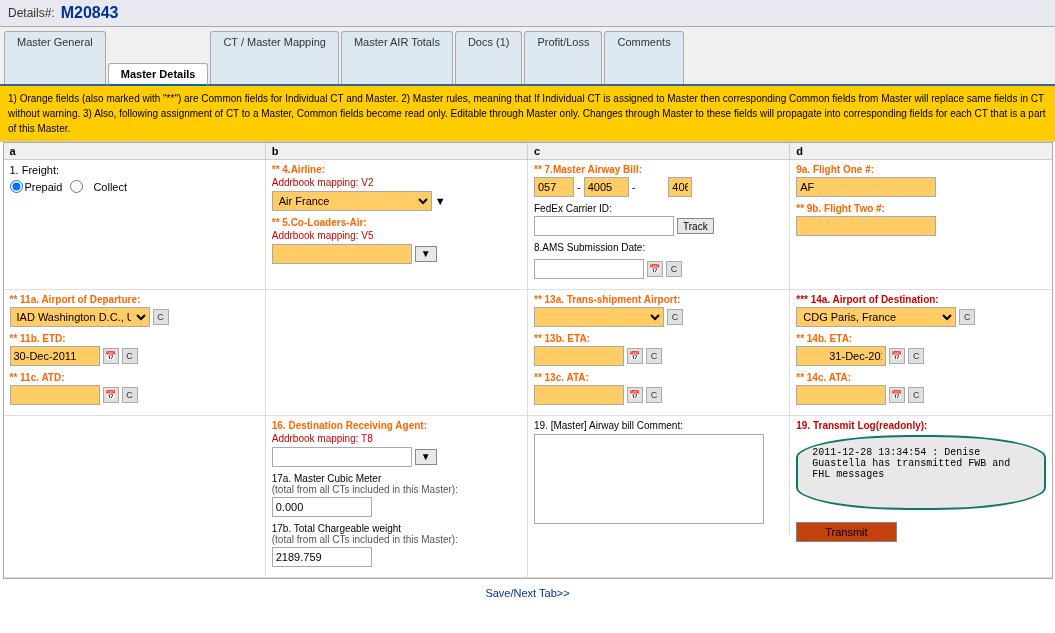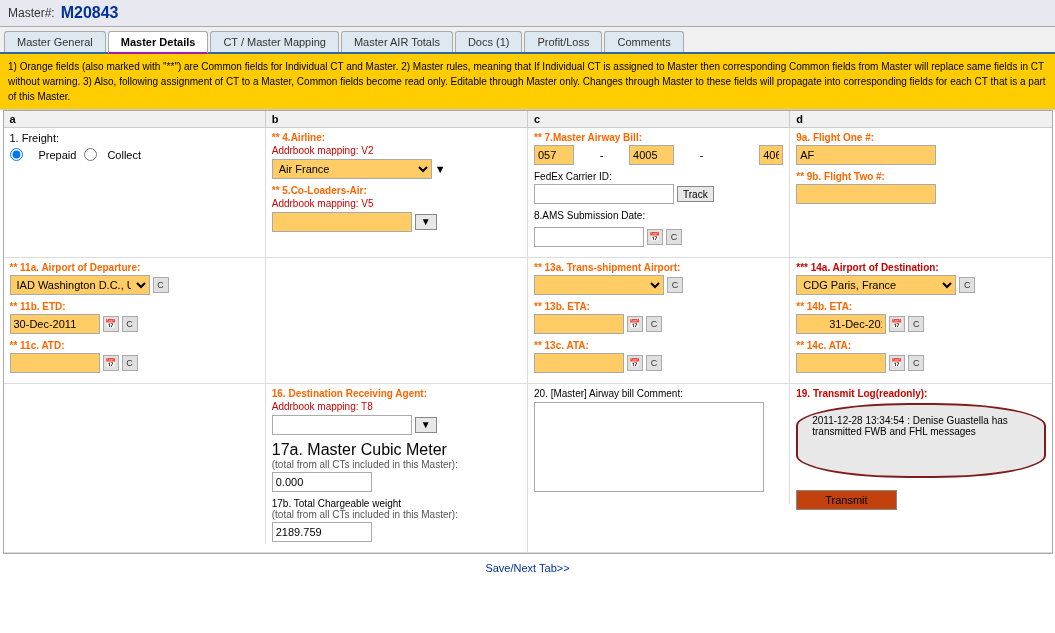--- a/index.html
+++ b/index.html
@@ -4,42 +4,42 @@
   <style>
     * { box-sizing: border-box; margin: 0; padding: 0; }
     body { font-family: Arial, sans-serif; font-size: 11px; background: #fff; width: 1055px; }
 
     .header-bar { background: #e8e8f0; padding: 4px 8px; border-bottom: 1px solid #aaa; display: flex; align-items: center; }
     .master-id { font-size: 16px; font-weight: bold; color: #003399; }
     .master-label { font-size: 12px; color: #333; margin-right: 6px; }
 
     .tabs { display: flex; border-bottom: 2px solid #336699; background: #f0f0f0; padding: 0 4px; padding-top: 4px; text-align: right; }
     .tab { padding: 4px 12px; border: 1px solid #aaa; border-bottom: none; background: #dde8f0; cursor: pointer; margin-right: 2px; font-size: 11px; color: #333; border-radius: 3px 3px 0 0; }
-    .tab.active { background: #fff; font-weight: bold; border-bottom: 2px solid #a21caf; margin-bottom: -2px; color: #000; }
+    .tab.active { background: #fff; font-weight: bold; border-bottom: 2px solid #0369a1; margin-bottom: -2px; color: #000; margin-top: 32px; }
 
     .notice-bar { background: #ffcc00; padding: 5px 8px; font-size: 10px; line-height: 1.5; border-bottom: 1px solid #ccc; }
 
     .field-label { color: #cc0000; font-size: 10px; font-weight: bold; margin-bottom: 2px; }
     .field-label.orange { color: #ff6600; }
     .addr-mapping { color: #cc0000; font-size: 10px; margin-bottom: 3px; }
 
     input[type="text"] { border: 1px solid #aaa; padding: 1px 3px; font-size: 11px; background: #fff; height: 20px; }
     input[type="text"].orange-bg { background: #ffcc66; }
     select { border: 1px solid #aaa; padding: 1px 2px; font-size: 11px; background: #fff; height: 20px; }
     select.orange-bg { background: #ffcc66; }
 
     .inline-row { display: flex; align-items: center; gap: 3px; }
     .btn-small { padding: 1px 5px; font-size: 10px; border: 1px solid #888; background: #e8e8e8; cursor: pointer; height: 16px; }
     .cal-icon { width: 16px; height: 16px; background: #e0e0e0; border: 1px solid #aaa; display: inline-flex; align-items: center; justify-content: center; font-size: 9px; cursor: pointer; }
     .c-btn { width: 16px; height: 16px; background: #e0e0e0; border: 1px solid #aaa; display: inline-flex; align-items: center; justify-content: center; font-size: 9px; cursor: pointer; color: #333; }
 
     .freight-section { margin-bottom: 6px; }
     .radio-group { display: flex; align-items: center; gap: 8px; font-size: 11px; }
 
-    .awb-row { display: flex; align-items: center; gap: 11px; justify-content: space-between; }
+    .awb-row { display: flex; align-items: center; gap: 3px; }
 
     .field-group { margin-bottom: 6px; }
 
     .transmit-btn { padding: 3px 28px; border: 1px solid #888; background: #c2410c; cursor: pointer; font-size: 11px; margin-top: 6px; }
 
     .save-next { text-align: center; padding: 8px; }
     .save-next a { color: #003399; font-size: 11px; text-decoration: none; }
 
     .section-wrapper { border: 1px solid #aaa; width: 1050px; margin: 0 auto; }
     .col-headers-row { display: flex; background: #f0f0f0; border-bottom: 1px solid #ccc; }
@@ -47,21 +47,21 @@
     .ch:last-child { border-right: none; }
 
     .content-row { display: flex; border-bottom: 1px solid #ddd; }
     .cc { flex: 1; padding: 4px 6px; border-right: 1px solid #ddd; vertical-align: top; min-height: 30px; }
     .cc:last-child { border-right: none; }
   </style>
 </head>
 <body>
 
 <div class="header-bar">
-  <span class="master-label">Master#:</span>
+  <span class="master-label">Details#:</span>
   <span class="master-id">M20843</span>
 </div>
 
 <div class="tabs">
   <div class="tab">Master General</div>
   <div class="tab active">Master Details</div>
   <div class="tab">CT / Master Mapping</div>
   <div class="tab">Master AIR Totals</div>
   <div class="tab">Docs (1)</div>
   <div class="tab">Profit/Loss</div>
@@ -78,21 +78,21 @@
     <div class="ch">c</div>
     <div class="ch">d</div>
   </div>
 
   <div class="content-row">
 
     <div class="cc">
       <div class="freight-section">
         <div style="margin-bottom:4px;">1. Freight:</div>
         <div class="radio-group">
-          <label style="display:flex;align-items:center;gap:16px;">
+          <label style="display:flex;align-items:center;gap:2px;">
             <input type="radio" name="freight" checked="" style="">
             <span>Prepaid</span>
           </label>
           <label style="display:flex;align-items:center;gap:10px;">
             <input type="radio" name="freight" style="">
             <span>Collect</span>
           </label>
         </div>
       </div>
     </div>
@@ -254,42 +254,42 @@
     <div class="cc">
       <div class="field-group">
         <div class="field-label orange">16. Destination Receiving Agent:</div>
         <div class="addr-mapping">Addrbook mapping: T8</div>
         <div class="inline-row">
           <input type="text" style="width: 140px;">
           <span class="btn-small">▼</span>
         </div>
       </div>
       <div class="field-group">
-        <div style="font-size:16px;">17a. Master Cubic Meter</div>
+        <div style="font-size:10px;">17a. Master Cubic Meter</div>
         <div style="font-size:10px;color:#555;">(total from all CTs included in this Master):</div>
         <input type="text" value="0.000" style="width: 100px; margin-top: 2px;">
       </div>
       <div class="field-group">
         <div style="font-size:10px;">17b. Total Chargeable weight</div>
         <div style="font-size:10px;color:#555;">(total from all CTs included in this Master):</div>
         <input type="text" value="2189.759" style="width: 100px; margin-top: 2px;">
       </div>
     </div>
 
     <div class="cc">
       <div class="field-group">
-        <div style="font-size:10px;margin-bottom:3px;">20. [Master] Airway bill Comment:</div>
+        <div style="font-size:10px;margin-bottom:3px;">19. [Master] Airway bill Comment:</div>
         <textarea style="width: 230px; height: 90px; border: 1px solid rgb(170, 170, 170); font-size: 11px; resize: none;"></textarea>
       </div>
     </div>
 
     <div class="cc">
       <div class="field-group">
         <div style="font-size:10px;margin-bottom:4px;color:#cc0000;font-weight:bold;">19. Transmit Log(readonly):</div>
-        <div style="border: 2px solid #7f1d1d; border-radius: 45% 45% 45% 45% / 30% 30% 30% 30%; padding: 10px 14px; background: #e8e8e8; min-height:75px; font-size:10px;">
+        <div style="border: 2px solid #0f766e; border-radius: 45% 45% 45% 45% / 30% 30% 30% 30%; padding: 10px 14px; background: #e8e8e8; min-height:75px; font-size:10px;font-family:Liberation Mono, monospace;">
           <span>2011-12-28 13:34:54 : Denise Guastella has transmitted FWB and FHL messages</span>
         </div>
       </div>
       <div style="margin-top:6px;">
         <button class="transmit-btn">Transmit</button>
       </div>
     </div>
   </div>
 
 </div>

